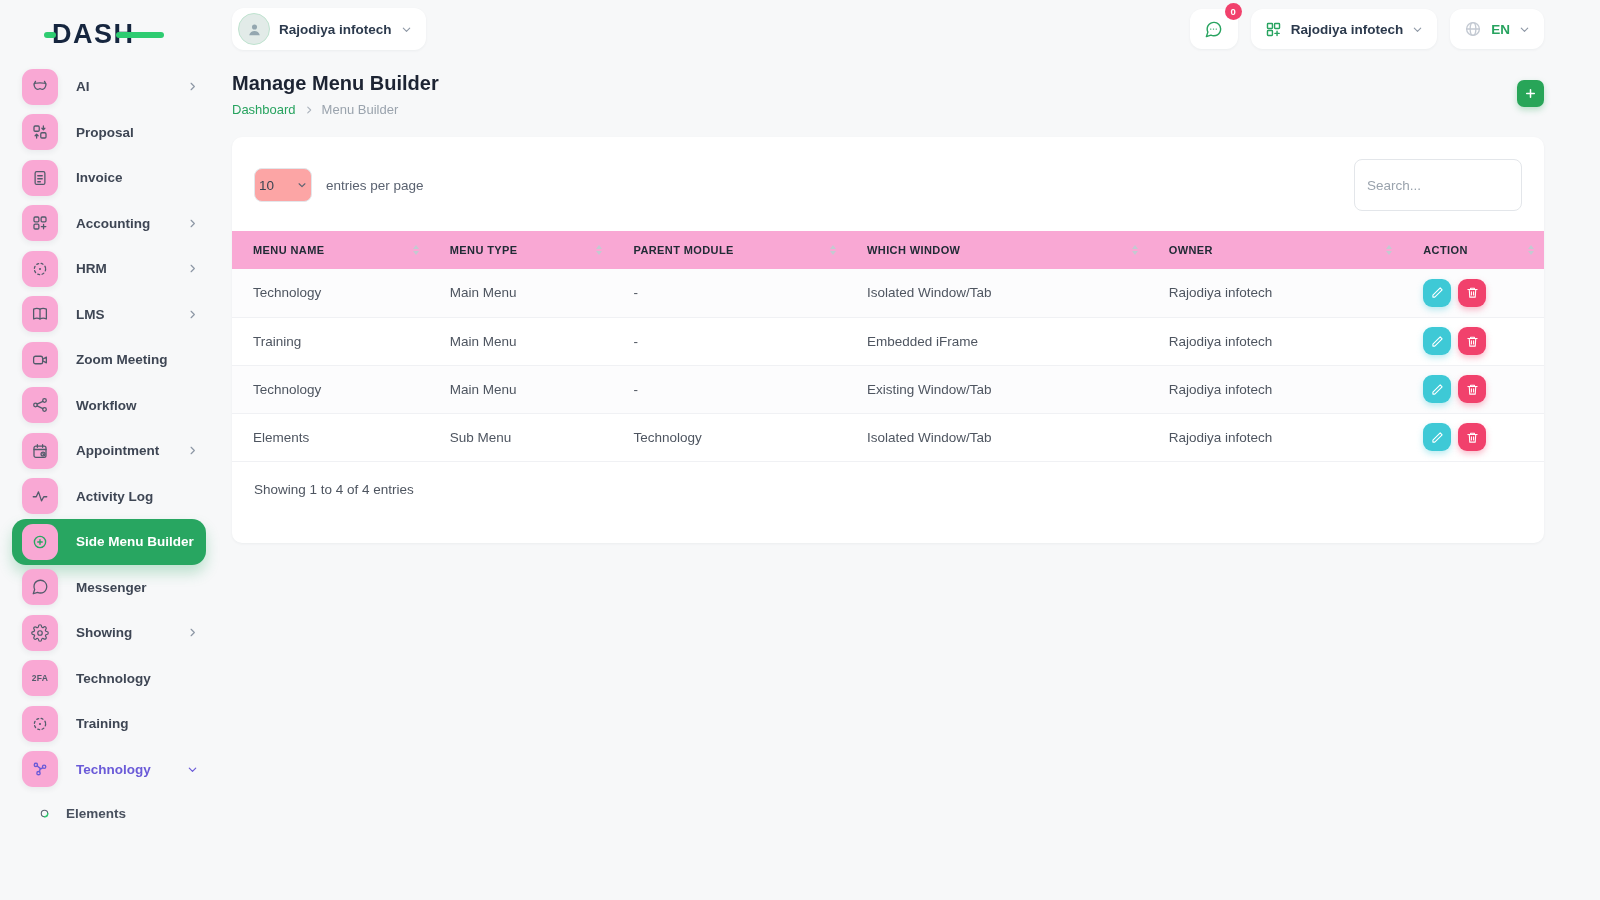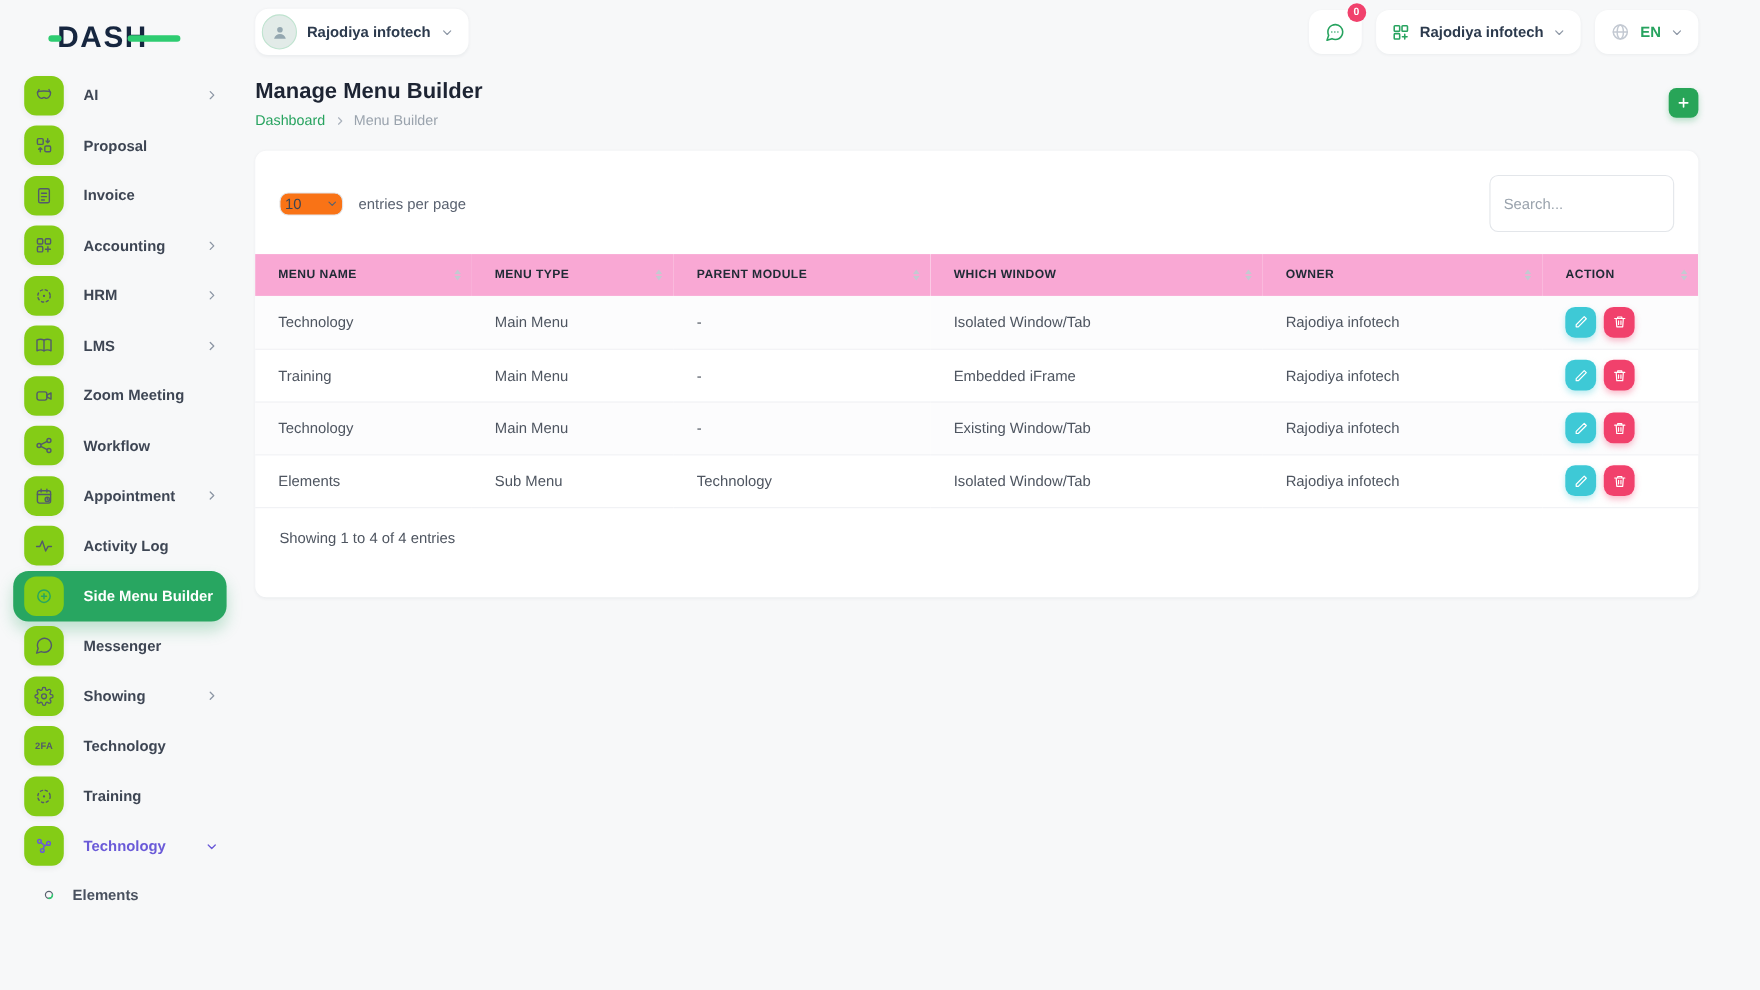--- a/index.html
+++ b/index.html
@@ -11,21 +11,21 @@
     display:flex;
   }
   
   .sidebar { width:212px; flex-shrink:0; padding:12px 6px 0 12px; }
   .logo { position:relative; height:44px; margin-left:40px; margin-bottom:8px; display:flex; align-items:center; }
   .logo-text { font-size:27px; font-weight:bold; letter-spacing:1.5px; color:#16263f; position:relative; z-index:1; }
   .logo-dash-left { position:absolute; left:-8px; top:20px; width:12px; height:6px; border-radius:3px; background:#2ecc71; z-index:2; }
   .logo-dash-right { position:absolute; left:64px; top:20px; width:48px; height:6px; border-radius:3px; background:#2ecc71; z-index:2; }
   .menu { list-style:none; }
   .menu-item { display:flex; align-items:center; height:45.5px; padding:0 8px 0 10px; cursor:pointer; border-radius:14px; }
-  .icon-box { width:36px; height:36px; flex-shrink:0; background:#84cc16; border-radius:11px;
+  .icon-box { width:36px; height:36px; flex-shrink:0; background:#f9a8d4; border-radius:11px;
               box-shadow:0 2px 6px rgba(25,39,62,0.07); display:flex; align-items:center; justify-content:center;
               color:#525b6b; }
   .icon-box svg { display:block; }
   .menu-label { margin-left:18px; font-size:13.5px; font-weight:bold; color:#3e4654; }
   .chev { margin-left:auto; color:#8d97a5; display:flex; }
   .menu-item.active { background:#28a661; box-shadow:0 8px 14px rgba(40,166,97,0.28); }
   .menu-item.active .icon-box { color:#28a661; box-shadow:none; }
   .menu-item.active .menu-label { color:#ffffff; }
   .menu-item.purple .menu-label { color:#6a5ad8; }
   .menu-item.purple .icon-box { color:#6a5ad8; }
@@ -57,21 +57,21 @@
   .bc-home { color:#27a35f; cursor:pointer; }
   .bc-sep { color:#aab2bc; display:flex; }
   .bc-cur { color:#9aa3ad; }
   .add-btn { margin-left:auto; margin-top:8px; width:27px; height:27px; border-radius:7px; background:#28a558;
              border:none; color:#fff; display:flex; align-items:center; justify-content:center; cursor:pointer;
              box-shadow:0 3px 6px rgba(40,165,88,0.3); }
   
   .card { margin-top:20px; background:#fff; border-radius:10px; box-shadow:0 1px 3px rgba(25,39,62,0.05);
           min-height:397px; padding-top:22px; }
   .controls { display:flex; align-items:center; padding:0 22px; }
-  .select-pill { width:58px; height:21px; border:1px solid #e3e6ea; border-radius:8px; background:#f97316;
+  .select-pill { width:58px; height:34px; border:1px solid #e3e6ea; border-radius:8px; background:#fca5a5;
                  display:flex; align-items:center; justify-content:center; gap:23px;
                  font-size:13.5px; color:#3c4452; cursor:pointer; }
   .entries-label { margin-left:14px; font-size:13.5px; color:#5a6270; }
   .search-input { margin-left:auto; width:168px; height:52px; border:1px solid #e3e6ea; border-radius:8px;
                   padding:0 12px; font-size:13.5px; color:#3c4452; font-family:"Liberation Sans", sans-serif; outline:none; }
   .search-input::placeholder { color:#9aa3ad; }
   
   table { width:100%; border-collapse:collapse; margin-top:20px; }
   thead th { background:#f9a8d4; height:38px; font-size:11px; font-weight:bold; letter-spacing:0.4px;
              color:#212b36; text-align:left; padding-left:21px; position:relative; cursor:pointer; }

